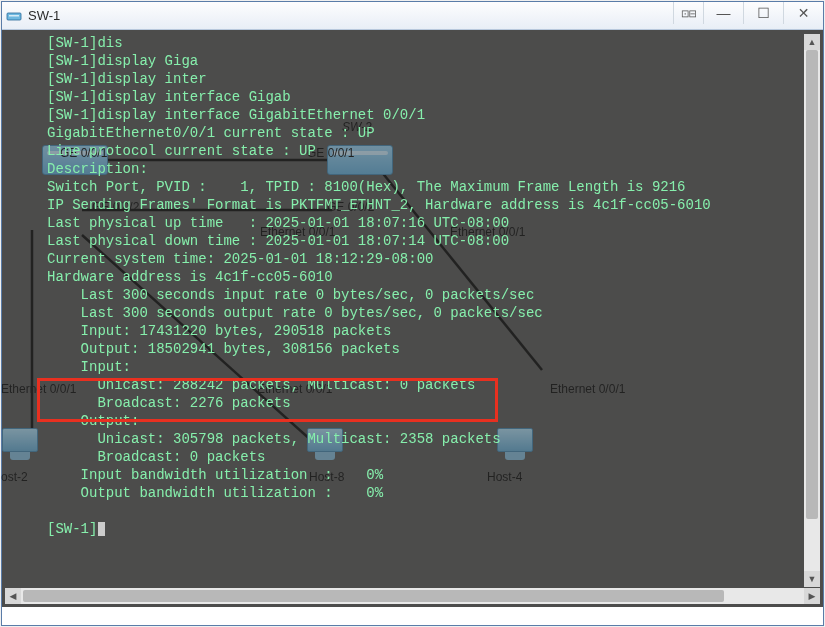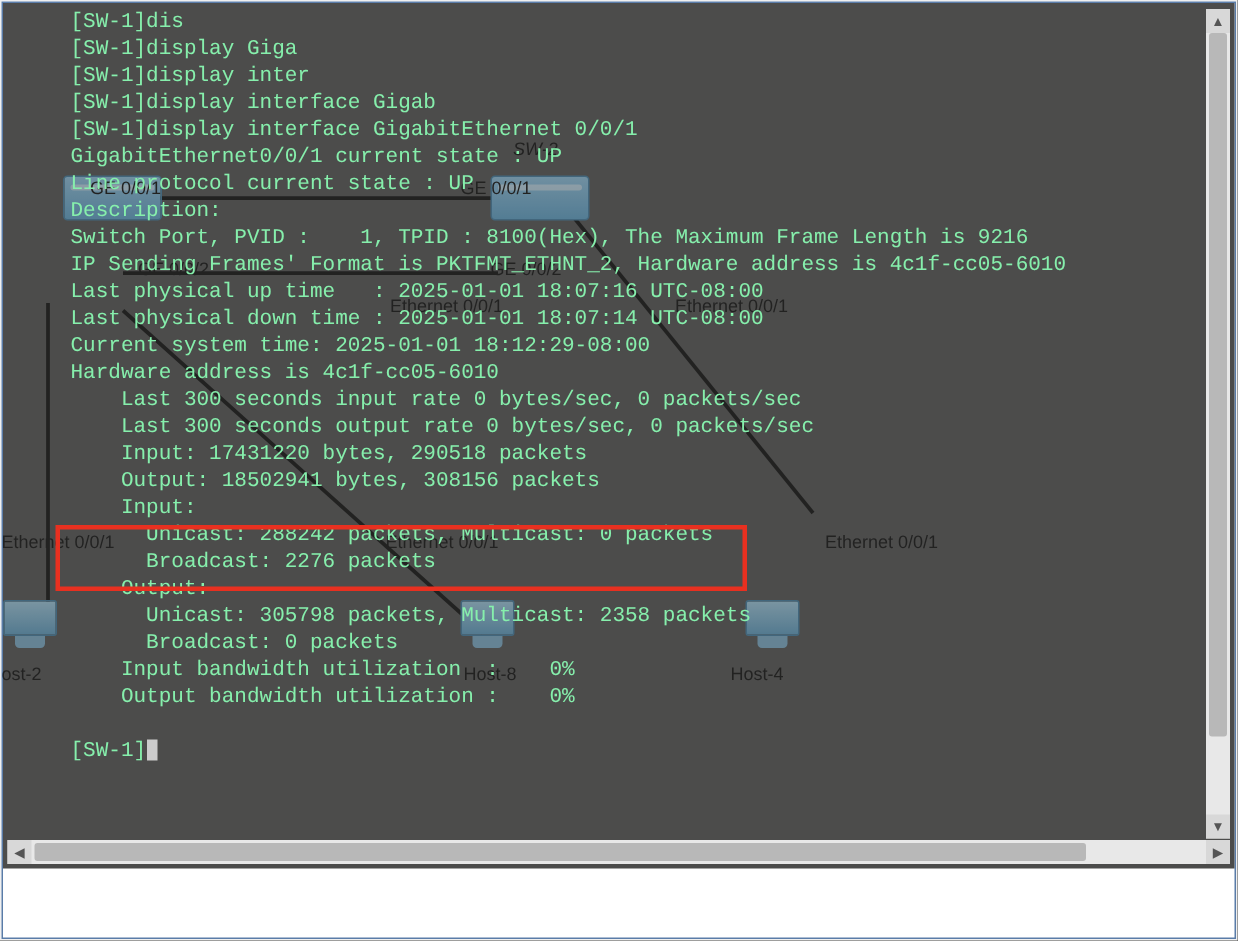--- a/index.html
+++ b/index.html
@@ -201,20 +201,35 @@
       position: absolute;
       top: 2px; bottom: 2px;
       background: #b8b8b8;
       border-radius: 2px;
     }
   </style>
 </head>
 <body>
 
 <div class="window">
+  <div class="titlebar">
+    <span class="app-icon">
+      <svg width="16" height="16" viewBox="0 0 16 16">
+        <rect x="1" y="5" width="14" height="7" rx="1" fill="#6eb8e0" stroke="#2a6a99" stroke-width="0.8"></rect>
+        <rect x="3" y="7" width="10" height="1.5" fill="#fff" opacity="0.7"></rect>
+      </svg>
+    </span>
+    <span class="title-text">SW-1</span>
+    <div class="win-controls">
+      <div class="win-btn dock">⊡⊟</div>
+      <div class="win-btn">—</div>
+      <div class="win-btn">☐</div>
+      <div class="win-btn">✕</div>
+    </div>
+  </div>
 
   <div class="content-area">
 
     <div class="topo-layer">
       <svg width="100%" height="100%" style="position:absolute;top:0;left:0;">
         <line class="topo-line" x1="80" y1="130" x2="330" y2="130"></line>
         <line class="topo-line" x1="80" y1="180" x2="330" y2="180"></line>
         <line class="topo-line" x1="370" y1="130" x2="540" y2="340"></line>
         <line class="topo-line" x1="30" y1="200" x2="30" y2="420"></line>
         <line class="topo-line" x1="80" y1="205" x2="320" y2="420"></line>

